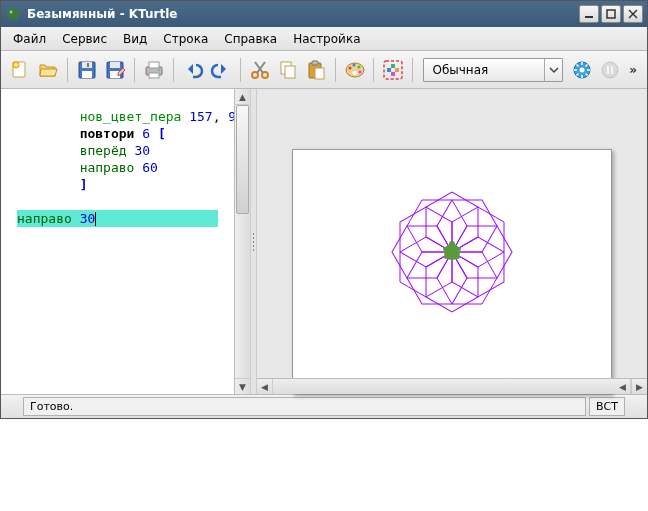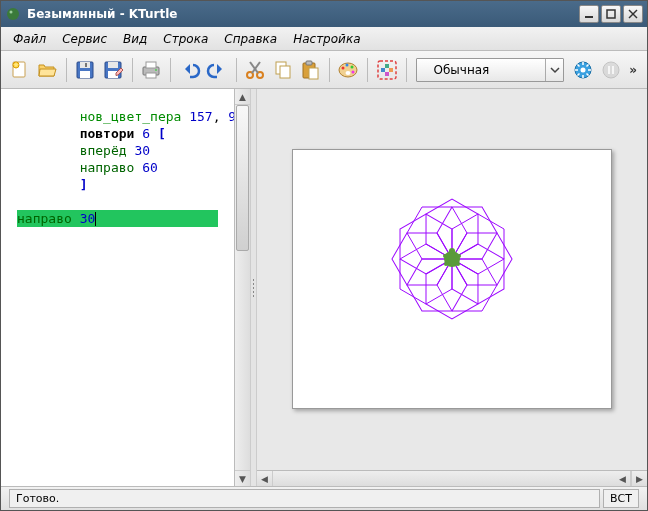--- a/index.html
+++ b/index.html
@@ -1,56 +1,56 @@
 <!DOCTYPE html>
 <html><head>
 <meta charset="utf-8">
 <style>
   * { box-sizing: border-box; margin: 0; padding: 0; }
   body { font-family: "DejaVu Sans", Arial, sans-serif; font-size: 12px; background: #fff; }
-  .window { width: 648px; height: 511px; border: 1px solid #555; display: flex; flex-direction: column; background: #eaeaea; }
+  .window { width: 648px; height: 419px; border: 1px solid #555; display: flex; flex-direction: column; background: #eaeaea; }
   .titlebar { height: 26px; background: linear-gradient(#4a6b8a,#3a5a78); color: #fff; display: flex; align-items: center; padding: 0 4px; font-weight: bold; }
   .titlebar .app-icon { width: 16px; height: 16px; margin-right: 6px; }
   .titlebar .title { flex: 1; font-size: 12px; }
   .titlebar .win-btn { width: 20px; height: 18px; margin-left: 2px; background: linear-gradient(#f8f8f8,#d8d8d8); border: 1px solid #888; border-radius: 2px; display: flex; align-items: center; justify-content: center; color: #333; font-size: 11px; cursor: pointer; }
   .menubar { height: 24px; background: linear-gradient(#f2f2f2,#e2e2e2); border-bottom: 1px solid #bbb; display: flex; align-items: center; padding: 0 4px; }
-  .menu-item { padding: 1px 8px; cursor: pointer; font-style: italic; }
+  .menu-item { padding: 1px 8px; cursor: pointer; }
   .toolbar { height: 38px; background: linear-gradient(#f6f6f6,#e4e4e4); border-bottom: 1px solid #bbb; display: flex; align-items: center; padding: 0 6px; gap: 2px; }
   .tb-btn { width: 26px; height: 26px; border: 1px solid transparent; border-radius: 3px; display: flex; align-items: center; justify-content: center; cursor: pointer; }
   .tb-sep { width: 1px; height: 24px; background: #bbb; margin: 0 4px; }
-  .speed-select { height: 24px; display: flex; align-items: center; border: 1px solid #999; background: linear-gradient(#fff,#e8e8e8); border-radius: 1px; margin: 0 4px; padding-left: 8px; }
+  .speed-select { height: 24px; display: flex; align-items: center; border: 1px solid #999; background: linear-gradient(#fff,#e8e8e8); border-radius: 1px; margin: 0 4px; }
   .speed-select .sel-text { padding: 0 8px; width: 120px; }
   .speed-select .sel-btn { width: 18px; height: 22px; border-left: 1px solid #aaa; display: flex; align-items: center; justify-content: center; cursor: pointer; }
   .overflow { padding: 0 4px; font-weight: bold; color: #333; cursor: pointer; }
   .main { flex: 1; display: flex; background: #fff; min-height: 0; }
   .editor-pane { width: 250px; display: flex; border-right: 1px solid #ccc; }
   .editor { flex: 1; font-family: "DejaVu Sans Mono", monospace; font-size: 13px; line-height: 17px; padding: 2px 16px; white-space: pre; overflow: hidden; position: relative; }
   .editor .line { min-height: 17px; }
-  .editor .hl { background: #22c55e; display: block; }
+  .editor .hl { background: #5eead4; display: block; }
   .kw-set { color: #008b00; }
   .kw-loop { color: #000; font-weight: bold; }
   .kw-cmd { color: #006400; }
   .num { color: #0000c8; }
   .brk { color: #0000c8; font-weight: bold; }
   .cursor { display: inline-block; width: 1px; height: 14px; background: #000; vertical-align: text-bottom; animation: blink 1s steps(1) infinite; }
   @keyframes blink { 50% { opacity: 0; } }
   .vscroll { width: 16px; background: linear-gradient(90deg,#eee,#ddd); border-left: 1px solid #bbb; display: flex; flex-direction: column; }
   .vscroll .arrow { height: 16px; display: flex; align-items: center; justify-content: center; color: #555; font-size: 9px; cursor: pointer; border-bottom: 1px solid #ccc; }
   .vscroll .arrow:last-child { border-top: 1px solid #ccc; border-bottom: none; }
   .vscroll .track { flex: 1; position: relative; }
   .vscroll .thumb { position: absolute; top: 0; left: 1px; right: 1px; height: 40%; background: linear-gradient(#f8f8f8,#d0d0d0); border: 1px solid #aaa; border-radius: 2px; }
   .splitter { width: 6px; background: #e4e4e4; cursor: ew-resize; border-right: 1px solid #ccc; position: relative; }
   .splitter::after { content: ""; position: absolute; top: 50%; left: 1px; width: 3px; height: 20px; transform: translateY(-50%); background-image: radial-gradient(circle,#888 1px,transparent 1px); background-size: 3px 4px; }
   .canvas-pane { flex: 1; background: #e8e8e8; display: flex; flex-direction: column; align-items: center; padding: 60px 20px 0 20px; position: relative; }
   .canvas-box { width: 320px; height: 260px; background: #fff; border: 1px solid #999; box-shadow: 2px 2px 4px rgba(0,0,0,0.3); position: relative; display: flex; align-items: center; justify-content: center; }
   .canvas-pane .hscroll-bot { position: absolute; bottom: 0; left: 0; right: 0; height: 16px; background: linear-gradient(#eee,#ddd); border-top: 1px solid #bbb; display: flex; }
   .hscroll-bot .arrow { width: 16px; display: flex; align-items: center; justify-content: center; font-size: 9px; color: #555; border-right: 1px solid #ccc; cursor: pointer; }
   .hscroll-bot .arrow:last-child { border-left: 1px solid #ccc; border-right: none; }
   .hscroll-bot .track { flex: 1; position: relative; }
-  .statusbar { height: 24px; background: linear-gradient(#f2f2f2,#e0e0e0); border-top: 1px solid #bbb; display: flex; align-items: flex-start; padding: 2px 8px; gap: 3px; }
+  .statusbar { height: 24px; background: linear-gradient(#f2f2f2,#e0e0e0); border-top: 1px solid #bbb; display: flex; align-items: flex-start; padding: 2px 22px; gap: 3px; }
   .status-cell { border: 1px solid #b0b0b0; background: #f0f0f0; padding: 2px 6px; display: flex; align-items: center; font-size: 11px; }
   .status-cell.flex { flex: 1; }
   svg { display: block; }
 </style>
 </head>
 <body>
 
 <div class="window">
 
   <div class="titlebar">

